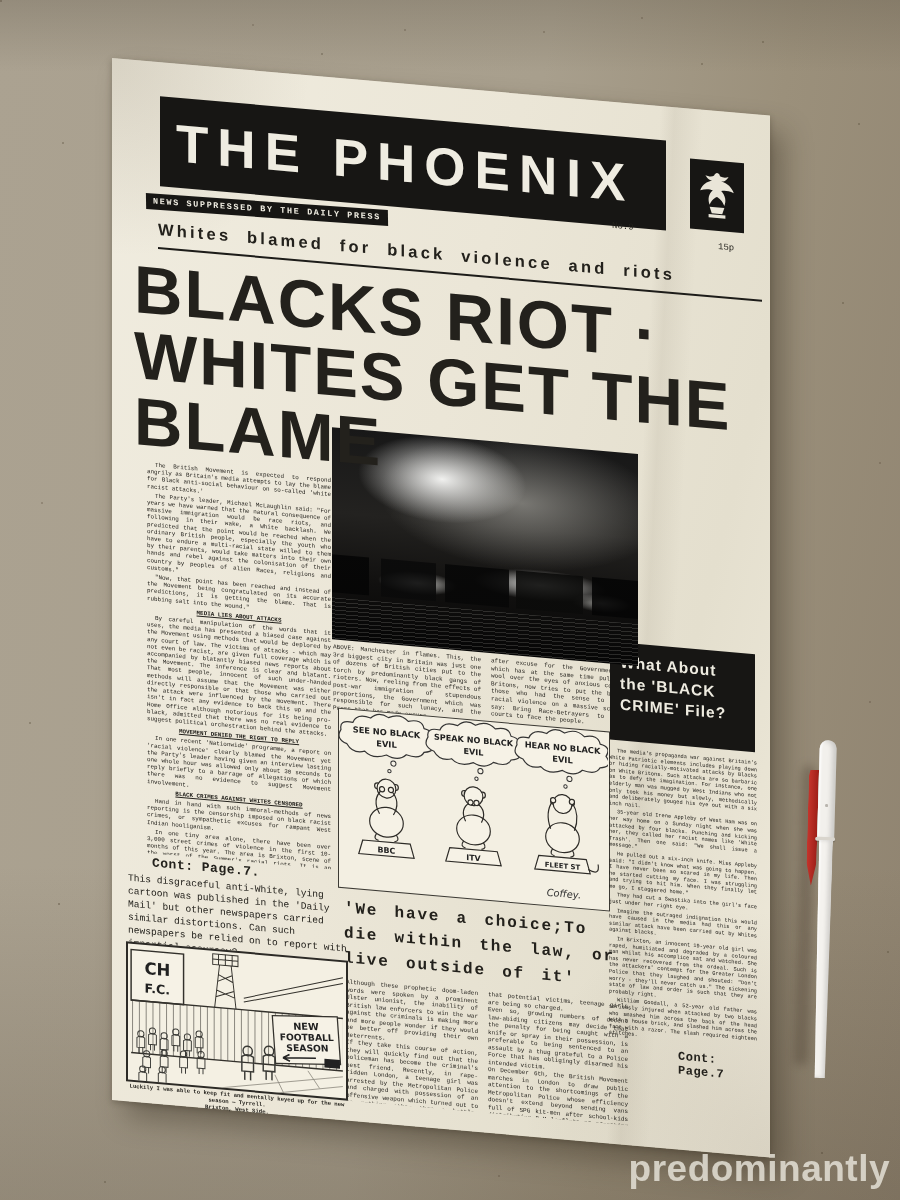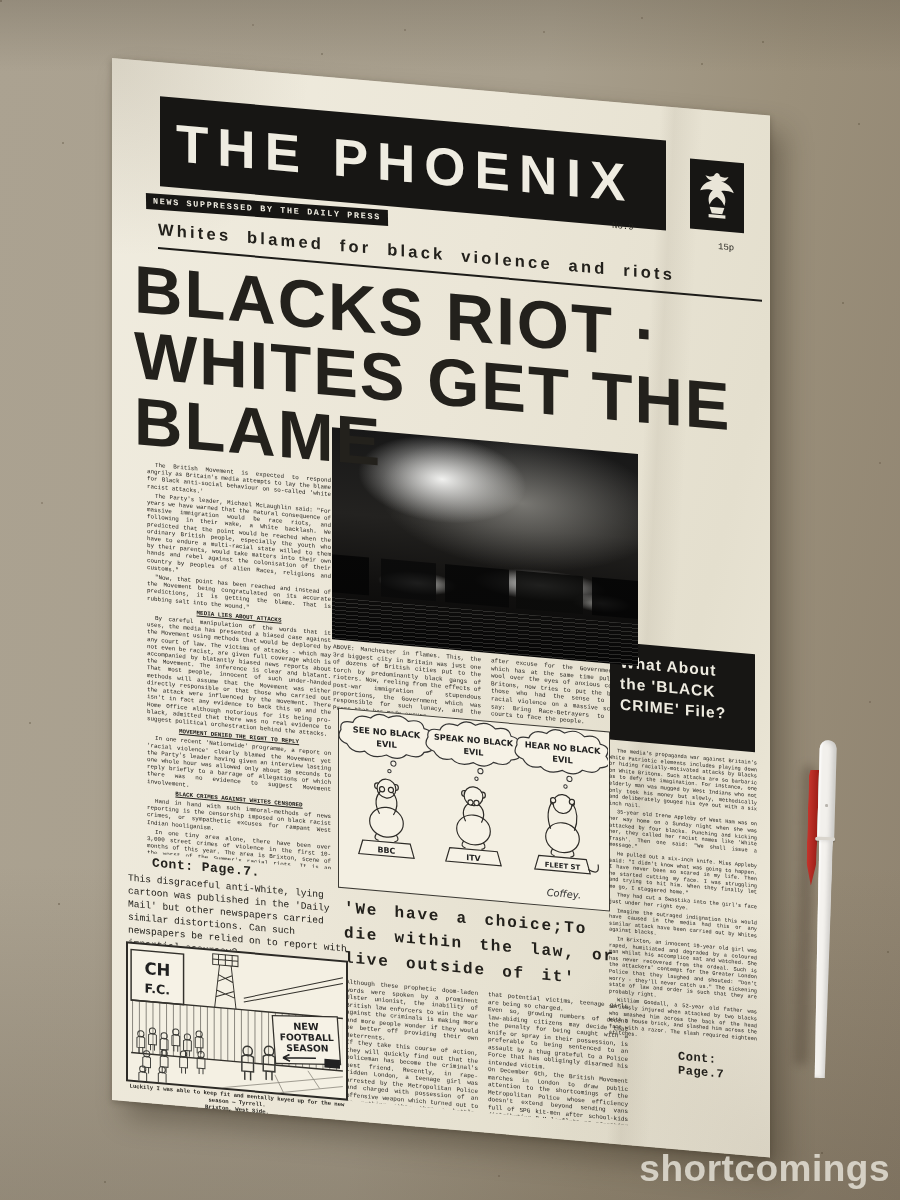--- a/index.html
+++ b/index.html
@@ -335,14 +335,14 @@
   </div>
 
   <div class="pen">
     <div class="pen-shadow"></div>
     <div class="pen-clip"></div>
     <div class="pen-cap"></div>
     <div class="pen-ring"></div>
     <div class="pen-barrel"></div>
   </div>
 
-  <div class="watermark">shortcomings</div>
+  <div class="watermark">predominantly</div>
 </div>
 
 </body></html>

